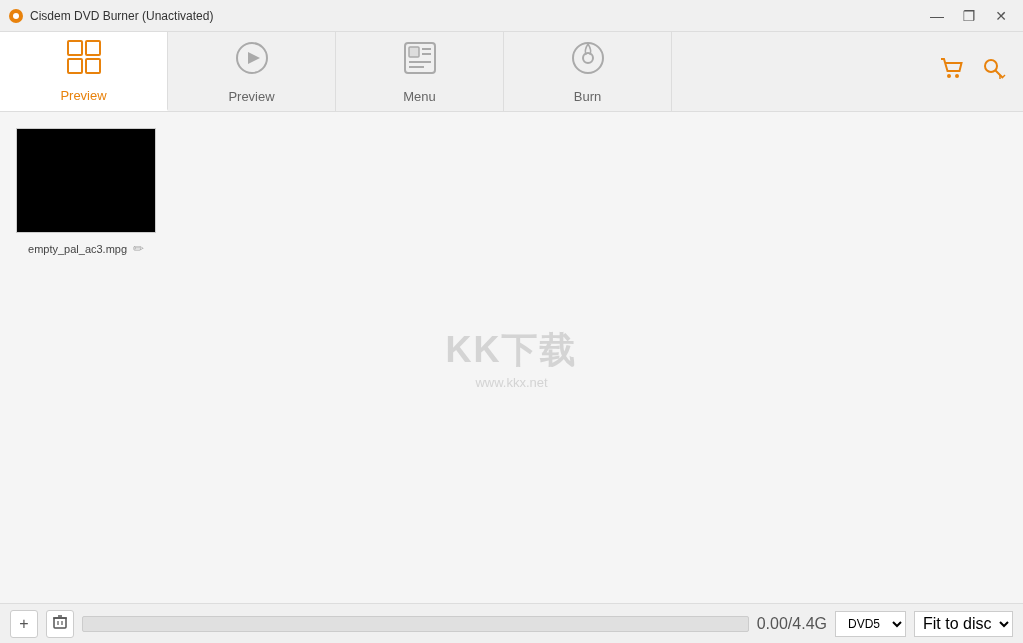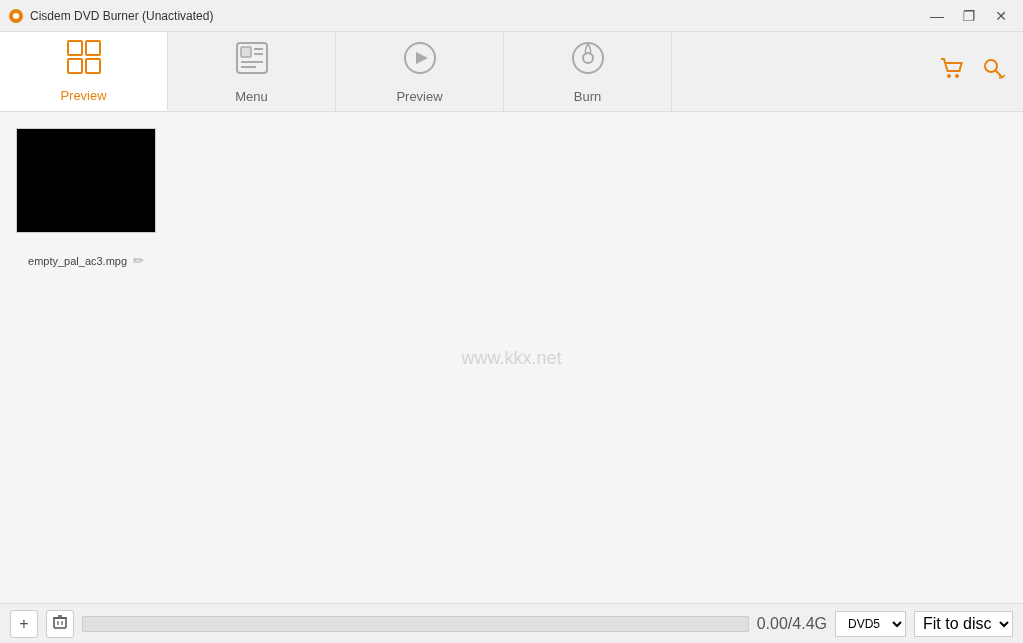--- a/index.html
+++ b/index.html
@@ -128,21 +128,21 @@
     .media-thumbnail {
       width: 140px;
       height: 105px;
       background: #000;
       border: 1px solid #ccc;
     }
     .media-info {
       display: flex;
       align-items: center;
       gap: 6px;
-      margin-top: 20px;
+      margin-top: 8px;
     }
     .media-filename {
       font-size: 11px;
       color: #444;
     }
     .media-edit-icon {
       font-size: 13px;
       color: #aaa;
       cursor: pointer;
     }
@@ -156,21 +156,21 @@
       text-align: center;
       pointer-events: none;
     }
     .watermark-text {
       font-size: 36px;
       color: rgba(180, 180, 180, 0.5);
       font-weight: bold;
       letter-spacing: 2px;
     }
     .watermark-url {
-      font-size: 18px;
+      font-size: 13px;
       color: rgba(180, 180, 180, 0.5);
       margin-top: 0;
     }
 
     
     .bottom-bar {
       display: flex;
       align-items: center;
       height: 40px;
       background: #f0f0f0;
@@ -257,20 +257,30 @@
 
 <div class="tab-bar">
 
   <div class="tab-item active">
     <div class="tab-icon">
       <svg width="36" height="36" viewBox="0 0 36 36" fill="none">
         <rect x="2" y="2" width="14" height="14" rx="1" stroke="#e8820c" stroke-width="2" fill="none"></rect>
         <rect x="20" y="2" width="14" height="14" rx="1" stroke="#e8820c" stroke-width="2" fill="none"></rect>
         <rect x="2" y="20" width="14" height="14" rx="1" stroke="#e8820c" stroke-width="2" fill="none"></rect>
         <rect x="20" y="20" width="14" height="14" rx="1" stroke="#e8820c" stroke-width="2" fill="none"></rect>
+      </svg>
+    </div>
+    <span class="tab-label">Preview</span>
+  </div>
+
+  <div class="tab-item">
+    <div class="tab-icon">
+      <svg width="36" height="36" viewBox="0 0 36 36" fill="none">
+        <circle cx="18" cy="18" r="15" stroke="#aaa" stroke-width="2" fill="none"></circle>
+        <polygon points="14,12 14,24 26,18" fill="#aaa"></polygon>
       </svg>
     </div>
     <span class="tab-label">Preview</span>
   </div>
 
   <div class="tab-item">
     <div class="tab-icon">
       <svg width="36" height="36" viewBox="0 0 36 36" fill="none">
         <rect x="3" y="3" width="30" height="30" rx="3" stroke="#aaa" stroke-width="2" fill="none"></rect>
         <rect x="7" y="7" width="10" height="10" rx="1" stroke="#aaa" stroke-width="1.5" fill="#ddd"></rect>
@@ -280,30 +290,20 @@
         <line x1="7" y1="27" x2="22" y2="27" stroke="#aaa" stroke-width="2"></line>
       </svg>
     </div>
     <span class="tab-label">Menu</span>
   </div>
 
   <div class="tab-item">
     <div class="tab-icon">
       <svg width="36" height="36" viewBox="0 0 36 36" fill="none">
         <circle cx="18" cy="18" r="15" stroke="#aaa" stroke-width="2" fill="none"></circle>
-        <polygon points="14,12 14,24 26,18" fill="#aaa"></polygon>
-      </svg>
-    </div>
-    <span class="tab-label">Preview</span>
-  </div>
-
-  <div class="tab-item">
-    <div class="tab-icon">
-      <svg width="36" height="36" viewBox="0 0 36 36" fill="none">
-        <circle cx="18" cy="18" r="15" stroke="#aaa" stroke-width="2" fill="none"></circle>
         <circle cx="18" cy="18" r="5" stroke="#aaa" stroke-width="2" fill="none"></circle>
         <path d="M18 4 Q22 10 20 15" stroke="#aaa" stroke-width="1.5" fill="none"></path>
         <path d="M18 4 Q14 10 16 15" stroke="#aaa" stroke-width="1.5" fill="none"></path>
       </svg>
     </div>
     <span class="tab-label">Burn</span>
   </div>
 
   <div class="tab-actions">
     <button class="tab-action-btn" style="font-size:24px;">
@@ -329,20 +329,21 @@
     <div class="media-item">
       <div class="media-thumbnail"></div>
       <div class="media-info">
         <span class="media-filename">empty_pal_ac3.mpg</span>
         <span class="media-edit-icon">✏</span>
       </div>
     </div>
   </div>
 
   <div class="watermark">
+    <div class="watermark-text">KK下载</div>
     <div class="watermark-url">www.kkx.net</div>
   </div>
 </div>
 
 <div class="bottom-bar">
   <button class="bottom-btn">
     <span>+</span>
   </button>
   <button class="bottom-btn">
     <span>

